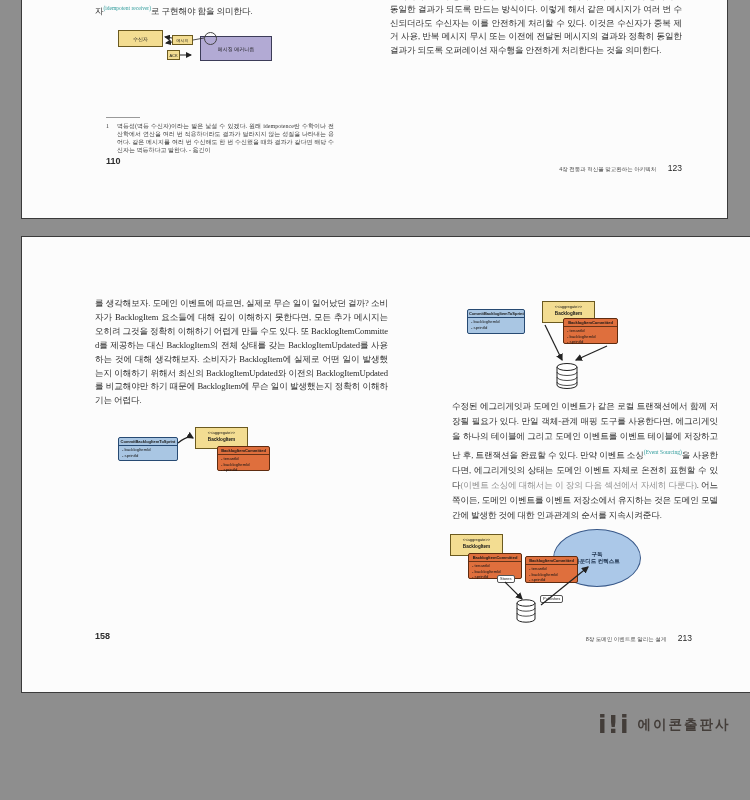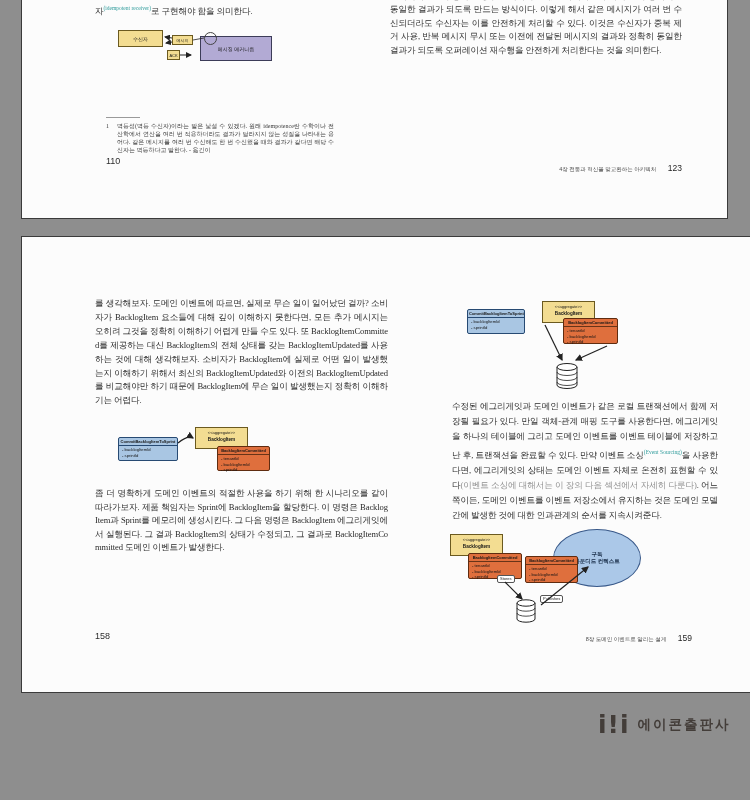--- a/index.html
+++ b/index.html
@@ -21,21 +21,21 @@
     filter:blur(0.2px);
   }
   .lh134{line-height:13.4px;}
   .lh139{line-height:13.9px;}
   .lh135{line-height:13.5px;}
   .lh152{line-height:15.2px;}
 
   .teal-sup{color:#2e9b9b;font-size:5.5px;vertical-align:super;letter-spacing:0;}
   .gray-inline{color:#8f8f8f;}
 
-  .page-num{position:absolute;font-size:9px;color:#2c2c2c;font-family:"Liberation Sans",sans-serif;}
+  .page-num{position:absolute;font-size:9px;color:#2c2c2c;font-family:"Liberation Sans",sans-serif;font-weight:bold;}
   .chapter-footer{position:absolute;text-align:right;font-family:"Liberation Sans",sans-serif;white-space:nowrap;}
   .chapter-footer .chap{font-size:5.5px;color:#4a4a4a;}
   .chapter-footer .pnum{font-size:8.5px;color:#1f1f1f;margin-left:7px;}
 
   .footnote-rule{position:absolute;width:34px;border-top:1px solid #9a9a9a;}
   .footnote{position:absolute;font-size:6px;line-height:8px;color:#3a3a3a;text-align:justify;word-break:break-all;}
   .footnote .fn-marker{position:absolute;left:0;top:0;}
   .footnote .fn-body{display:block;margin-left:11px;}
 
   .diagram{position:absolute;}
@@ -144,21 +144,20 @@
     <svg class="overlay" width="175" height="55">
       <defs>
         <marker id="ah2" markerWidth="6" markerHeight="6" refX="5" refY="3" orient="auto">
           <path d="M0,0 L6,3 L0,6 z" fill="#222"></path>
         </marker>
       </defs>
       <path d="M60,16 Q70,8 75,11" fill="none" stroke="#222" stroke-width="1.2" marker-end="url(#ah2)"></path>
     </svg>
   </div>
 
-  <div class="body-text lh135" style="left:73px;top:250px;width:293px;">좀 더 명확하게 도메인 이벤트의 적절한 사용을 하기 위해 한 시나리오를 같이 따라가보자. 제품 책임자는 Sprint에 BacklogItem을 할당한다. 이 명령은 BacklogItem과 Sprint를 메모리에 생성시킨다. 그 다음 명령은 BacklogItem 에그리게잇에서 실행된다. 그 결과 BacklogItem의 상태가 수정되고, 그 결과로 BacklogItemCommitted 도메인 이벤트가 발생한다.</div>
   <div class="page-num" style="left:73px;top:394px;">158</div>
 
   <div class="diagram" style="left:423px;top:62px;width:200px;height:118px;">
     <div class="dgbox bbox" style="left:22px;top:10px;width:58px;height:25px;">
       <span class="box-title">CommitBacklogItemToSprint</span>
       <span class="box-attrs">
         <span>backlogItemId</span>
         <span>sprintId</span>
       </span>
     </div>
@@ -235,20 +234,20 @@
         <path d="M70,76 v16 a9,3.2 0 0 0 18,0 v-16" fill="#ffffff" stroke="#222" stroke-width="1"></path>
         <ellipse cx="79" cy="76" rx="9" ry="3.2" fill="#ffffff" stroke="#222" stroke-width="1"></ellipse>
         <path d="M70,81 a9,3.2 0 0 0 18,0" fill="none" stroke="#222" stroke-width="0.8"></path>
         <path d="M70,86 a9,3.2 0 0 0 18,0" fill="none" stroke="#222" stroke-width="0.8"></path>
       </g>
     </svg>
   </div>
 
   <div class="chapter-footer" style="left:430px;top:390px;width:240px;">
     <span class="chap">8장 도메인 이벤트로 알리는 설계</span>
-    <span class="pnum">159</span>
+    <span class="pnum">213</span>
   </div>
 </div>
 
 <div class="logo">
   <span class="mark">i!i</span>
   <span class="name">에이콘출판사</span>
 </div>
 
 </body></html>

